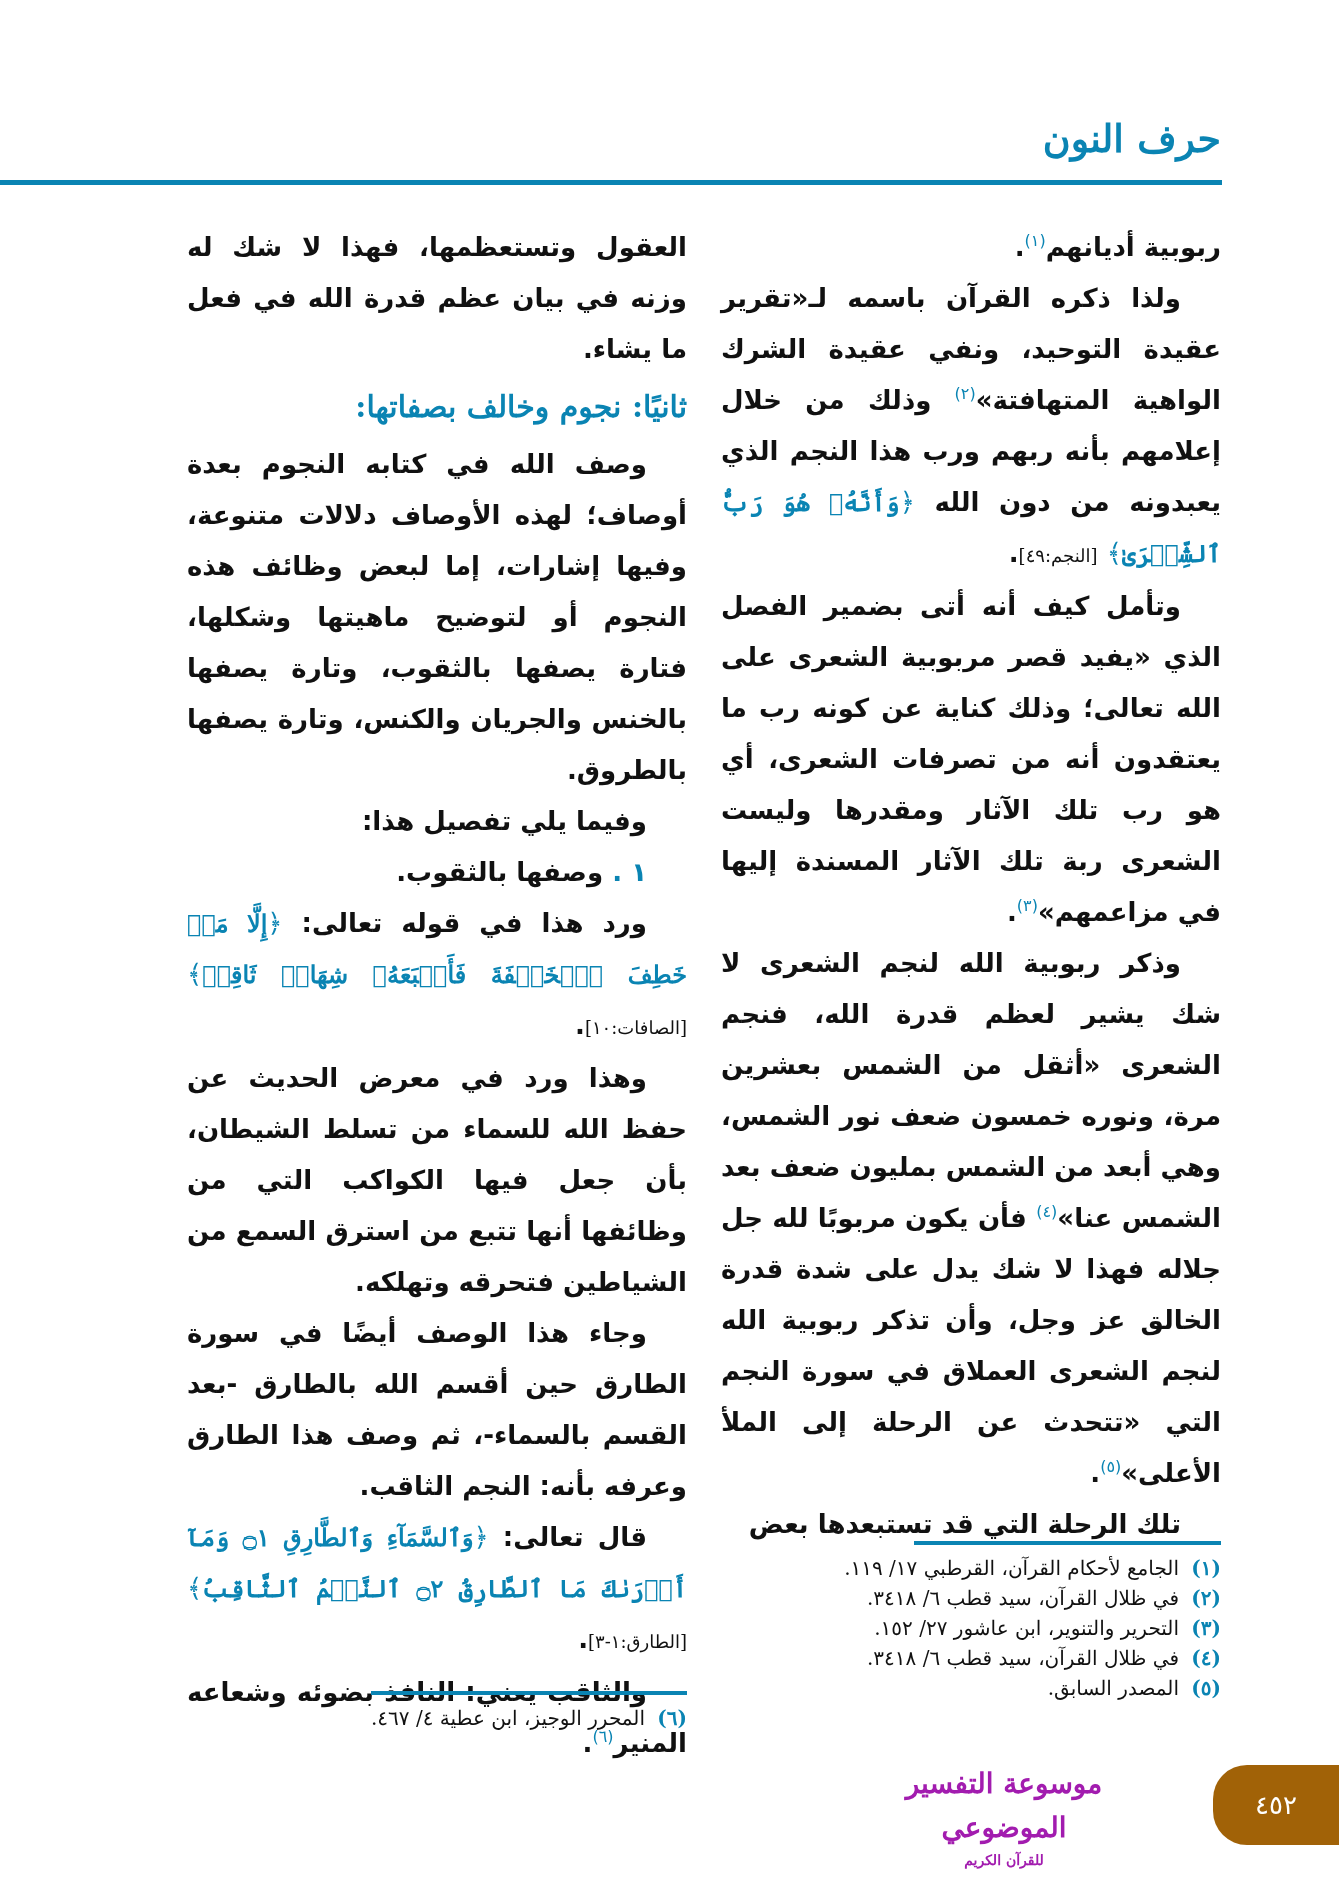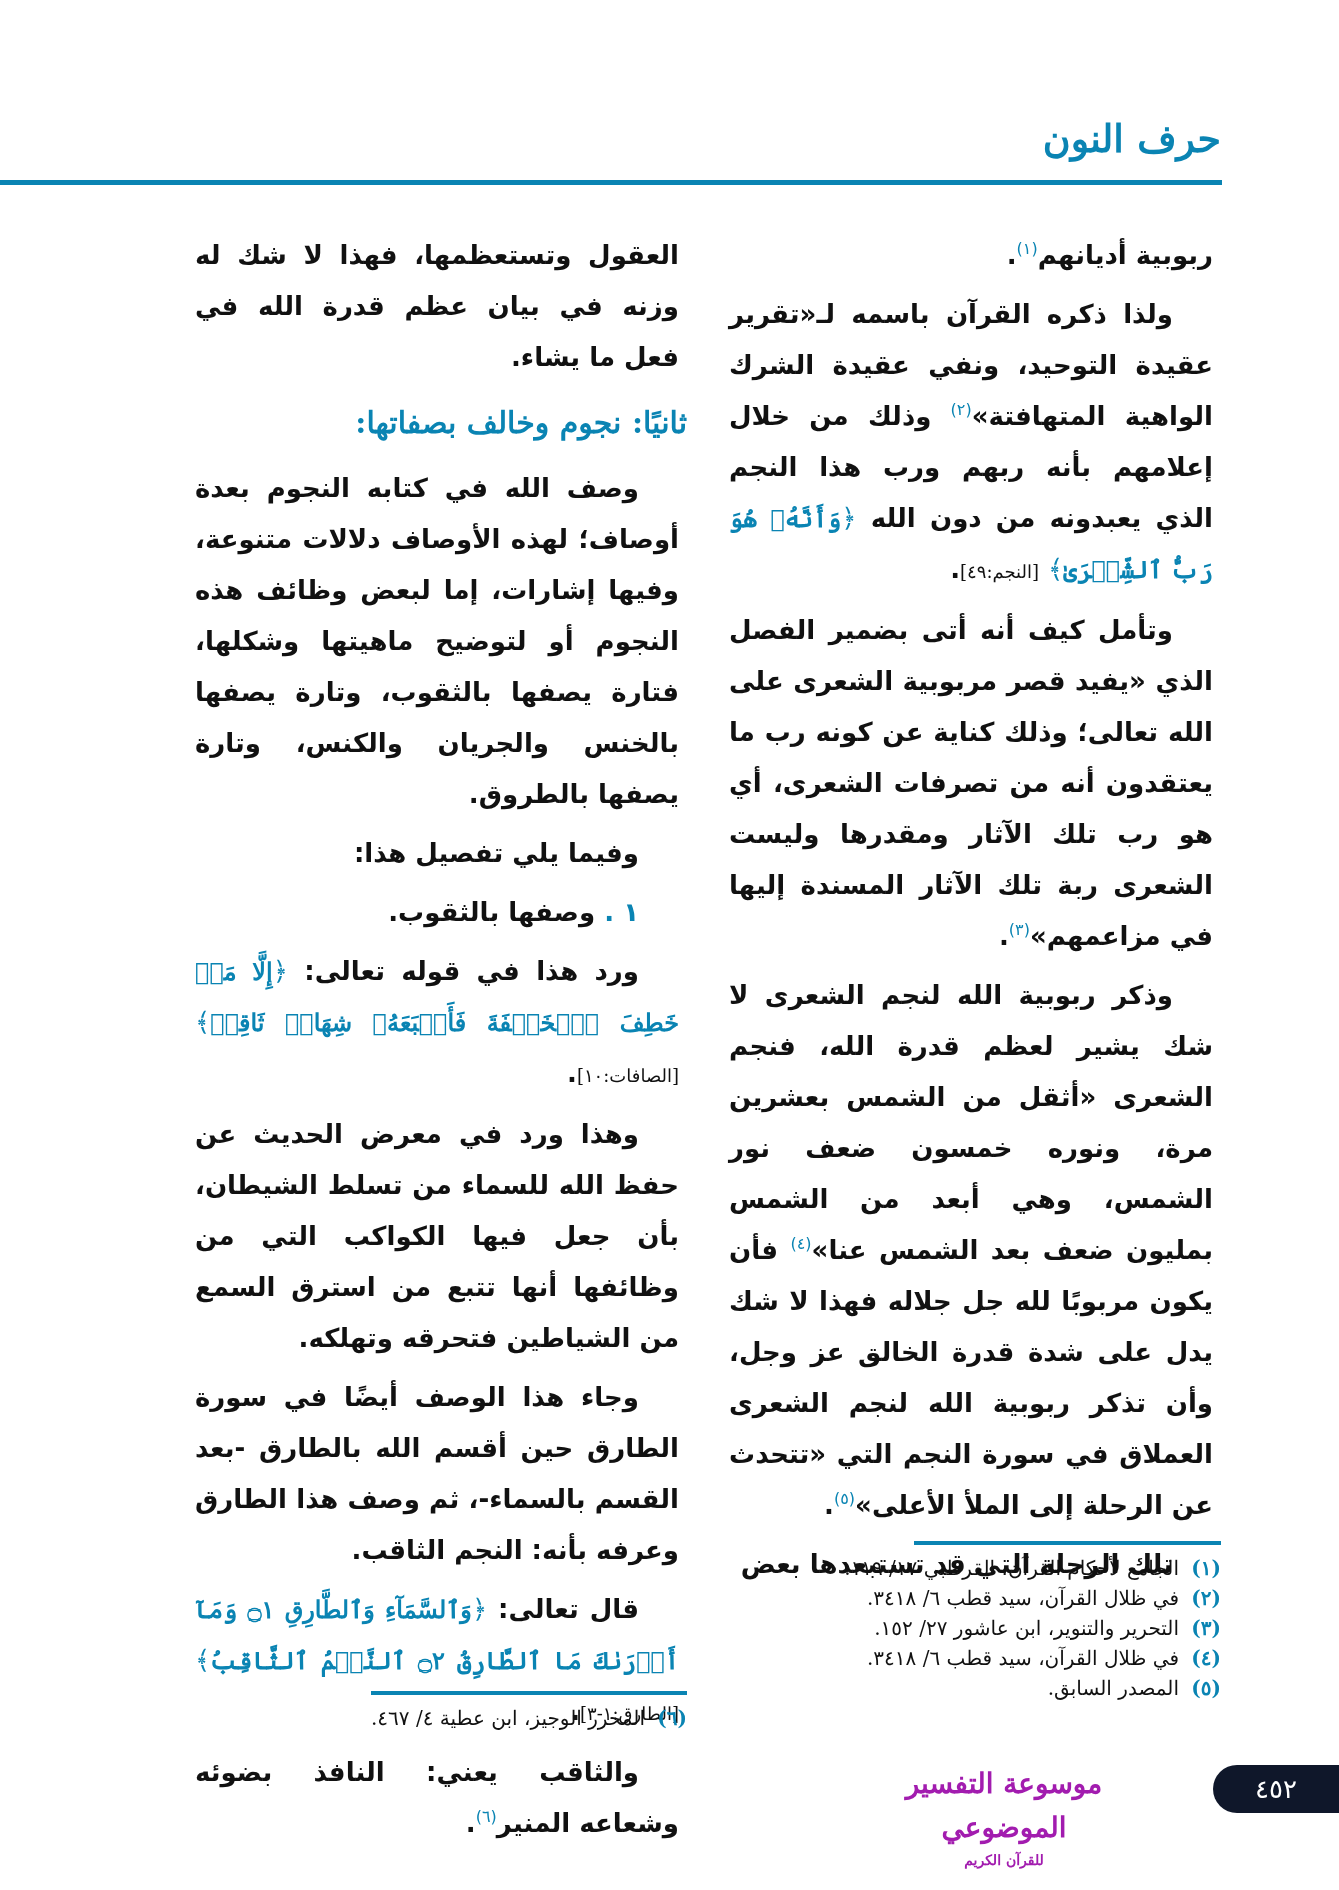--- a/index.html
+++ b/index.html
@@ -16,21 +16,21 @@
     position: absolute; top: 180px; left: 0; width: 1222px; height: 5px;
     background: #0a84b3;
   }
   .col {
     position: absolute; direction: rtl; text-align: justify;
     font-family: "DejaVu Sans", sans-serif; font-weight: bold;
     font-size: 26px; line-height: 51px;
   }
   .col-right { top: 222px; right: 118px; width: 500px; }
   .col-left  { top: 222px; right: 652px; width: 500px; }
-  .col p { margin: 8px; }
+  .col p { margin: 0; }
   .indent { text-indent: 40px; }
   .fn-ref { color: #0a84b3; font-size: 16px; vertical-align: super; font-weight: normal; line-height: 0; }
   .quran { color: #0a84b3; font-family: "DejaVu Serif", serif; font-weight: bold; font-size: 24px; }
   .bracket { color: #0a84b3; font-weight: normal; }
   .cite { font-weight: normal; font-size: 18px; font-family: "DejaVu Serif", serif; }
   .section-heading {
     color: #0a84b3; font-family: "DejaVu Serif", serif; font-weight: bold;
     font-size: 30px; margin: 0; line-height: 64px;
   }
   .list-num { color: #0a84b3; }
@@ -41,22 +41,22 @@
   .fn-rule-left { top: 1691px; right: 652px; width: 316px; }
   .footnotes {
     position: absolute; direction: rtl; font-family: "DejaVu Serif", serif;
     font-size: 20px; line-height: 30px; color: #111;
   }
   .footnotes-right { top: 1553px; right: 118px; width: 500px; }
   .footnotes-left { top: 1703px; right: 652px; width: 500px; }
   .fn-item { display: flex; gap: 12px; }
   .fn-num { color: #0a84b3; font-weight: bold; min-width: 30px; }
   .page-badge {
-    position: absolute; top: 1765px; right: 0; width: 126px; height: 48px;
-    background: #0f172a; border-radius: 34px 0 0 34px;
+    position: absolute; top: 1765px; right: 0; width: 126px; height: 80px;
+    background: #a16207; border-radius: 34px 0 0 34px;
     color: #fff; font-size: 26px; font-family: "DejaVu Sans", sans-serif;
     display: flex; align-items: center; justify-content: center; letter-spacing: 6px;
   }
   .logo {
     position: absolute; top: 1762px; right: 200px; width: 270px; height: 90px;
     text-align: center; color: #a21caf; font-family: "DejaVu Serif", serif;
   }
   .logo-main { font-size: 28px; font-weight: bold; line-height: 44px; }
   .logo-sub { font-size: 14px; font-weight: bold; line-height: 20px; }
 </style>

